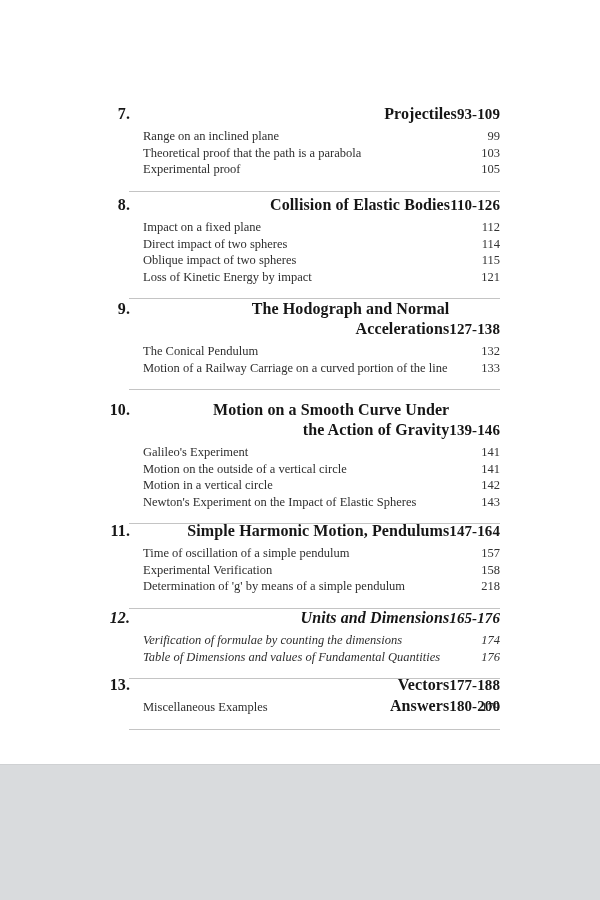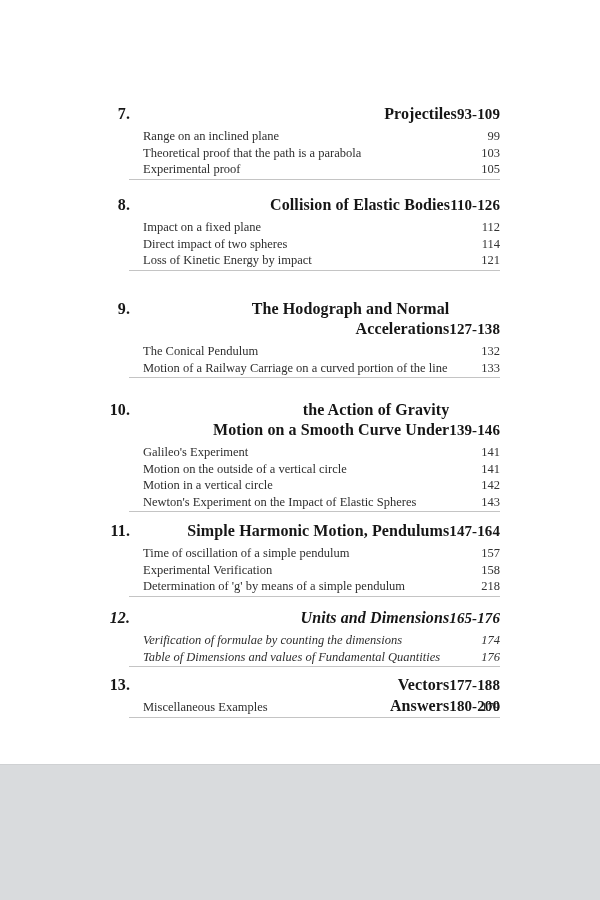--- a/index.html
+++ b/index.html
@@ -51,21 +51,21 @@
   .range {
     flex: none;
     align-self: flex-end;
     font-size: 15px;
     line-height: 20px;
   }
   .answers .titles { padding-left: 10px; }
   .subs {
     margin-top: 4px;
     margin-left: 27px;
-    padding-bottom: 1px;
+    padding-bottom: 13px;
     border-bottom: 1px solid #c4c4c4;
   }
   .sub {
     display: flex;
     padding-left: 14px;
     font-size: 12.5px;
     line-height: 16.5px;
     color: #2e2e2e;
   }
   .lab {
@@ -128,20 +128,24 @@
         <div class="subs">
           <div class="sub">
             <span class="lab">Impact on a fixed plane</span>
             <span class="pg">112</span>
           </div>
           <div class="sub">
             <span class="lab">Direct impact of two spheres</span>
             <span class="pg">114</span>
           </div>
           <div class="sub">
+            <span class="lab">Oblique impact of two spheres</span>
+            <span class="pg">115</span>
+          </div>
+          <div class="sub">
             <span class="lab">Loss of Kinetic Energy by impact</span>
             <span class="pg">121</span>
           </div>
         </div>
       </section>
       <section class="toc-section" style="top: 299px;">
         <div class="head">
           <span class="num">9.</span>
           <span class="titles">
             <span class="tl">The Hodograph and Normal</span>
@@ -157,22 +161,22 @@
           <div class="sub">
             <span class="lab">Motion of a Railway Carriage on a curved portion of the line</span>
             <span class="pg">133</span>
           </div>
         </div>
       </section>
       <section class="toc-section" style="top: 400px;">
         <div class="head">
           <span class="num">10.</span>
           <span class="titles">
+            <span class="tl">Motion on a Smooth Curve Under</span>
             <span class="tl">the Action of Gravity</span>
-            <span class="tl">Motion on a Smooth Curve Under</span>
           </span>
           <span class="range">139-146</span>
         </div>
         <div class="subs">
           <div class="sub">
             <span class="lab">Galileo's Experiment</span>
             <span class="pg">141</span>
           </div>
           <div class="sub">
             <span class="lab">Motion on the outside of a vertical circle</span>

